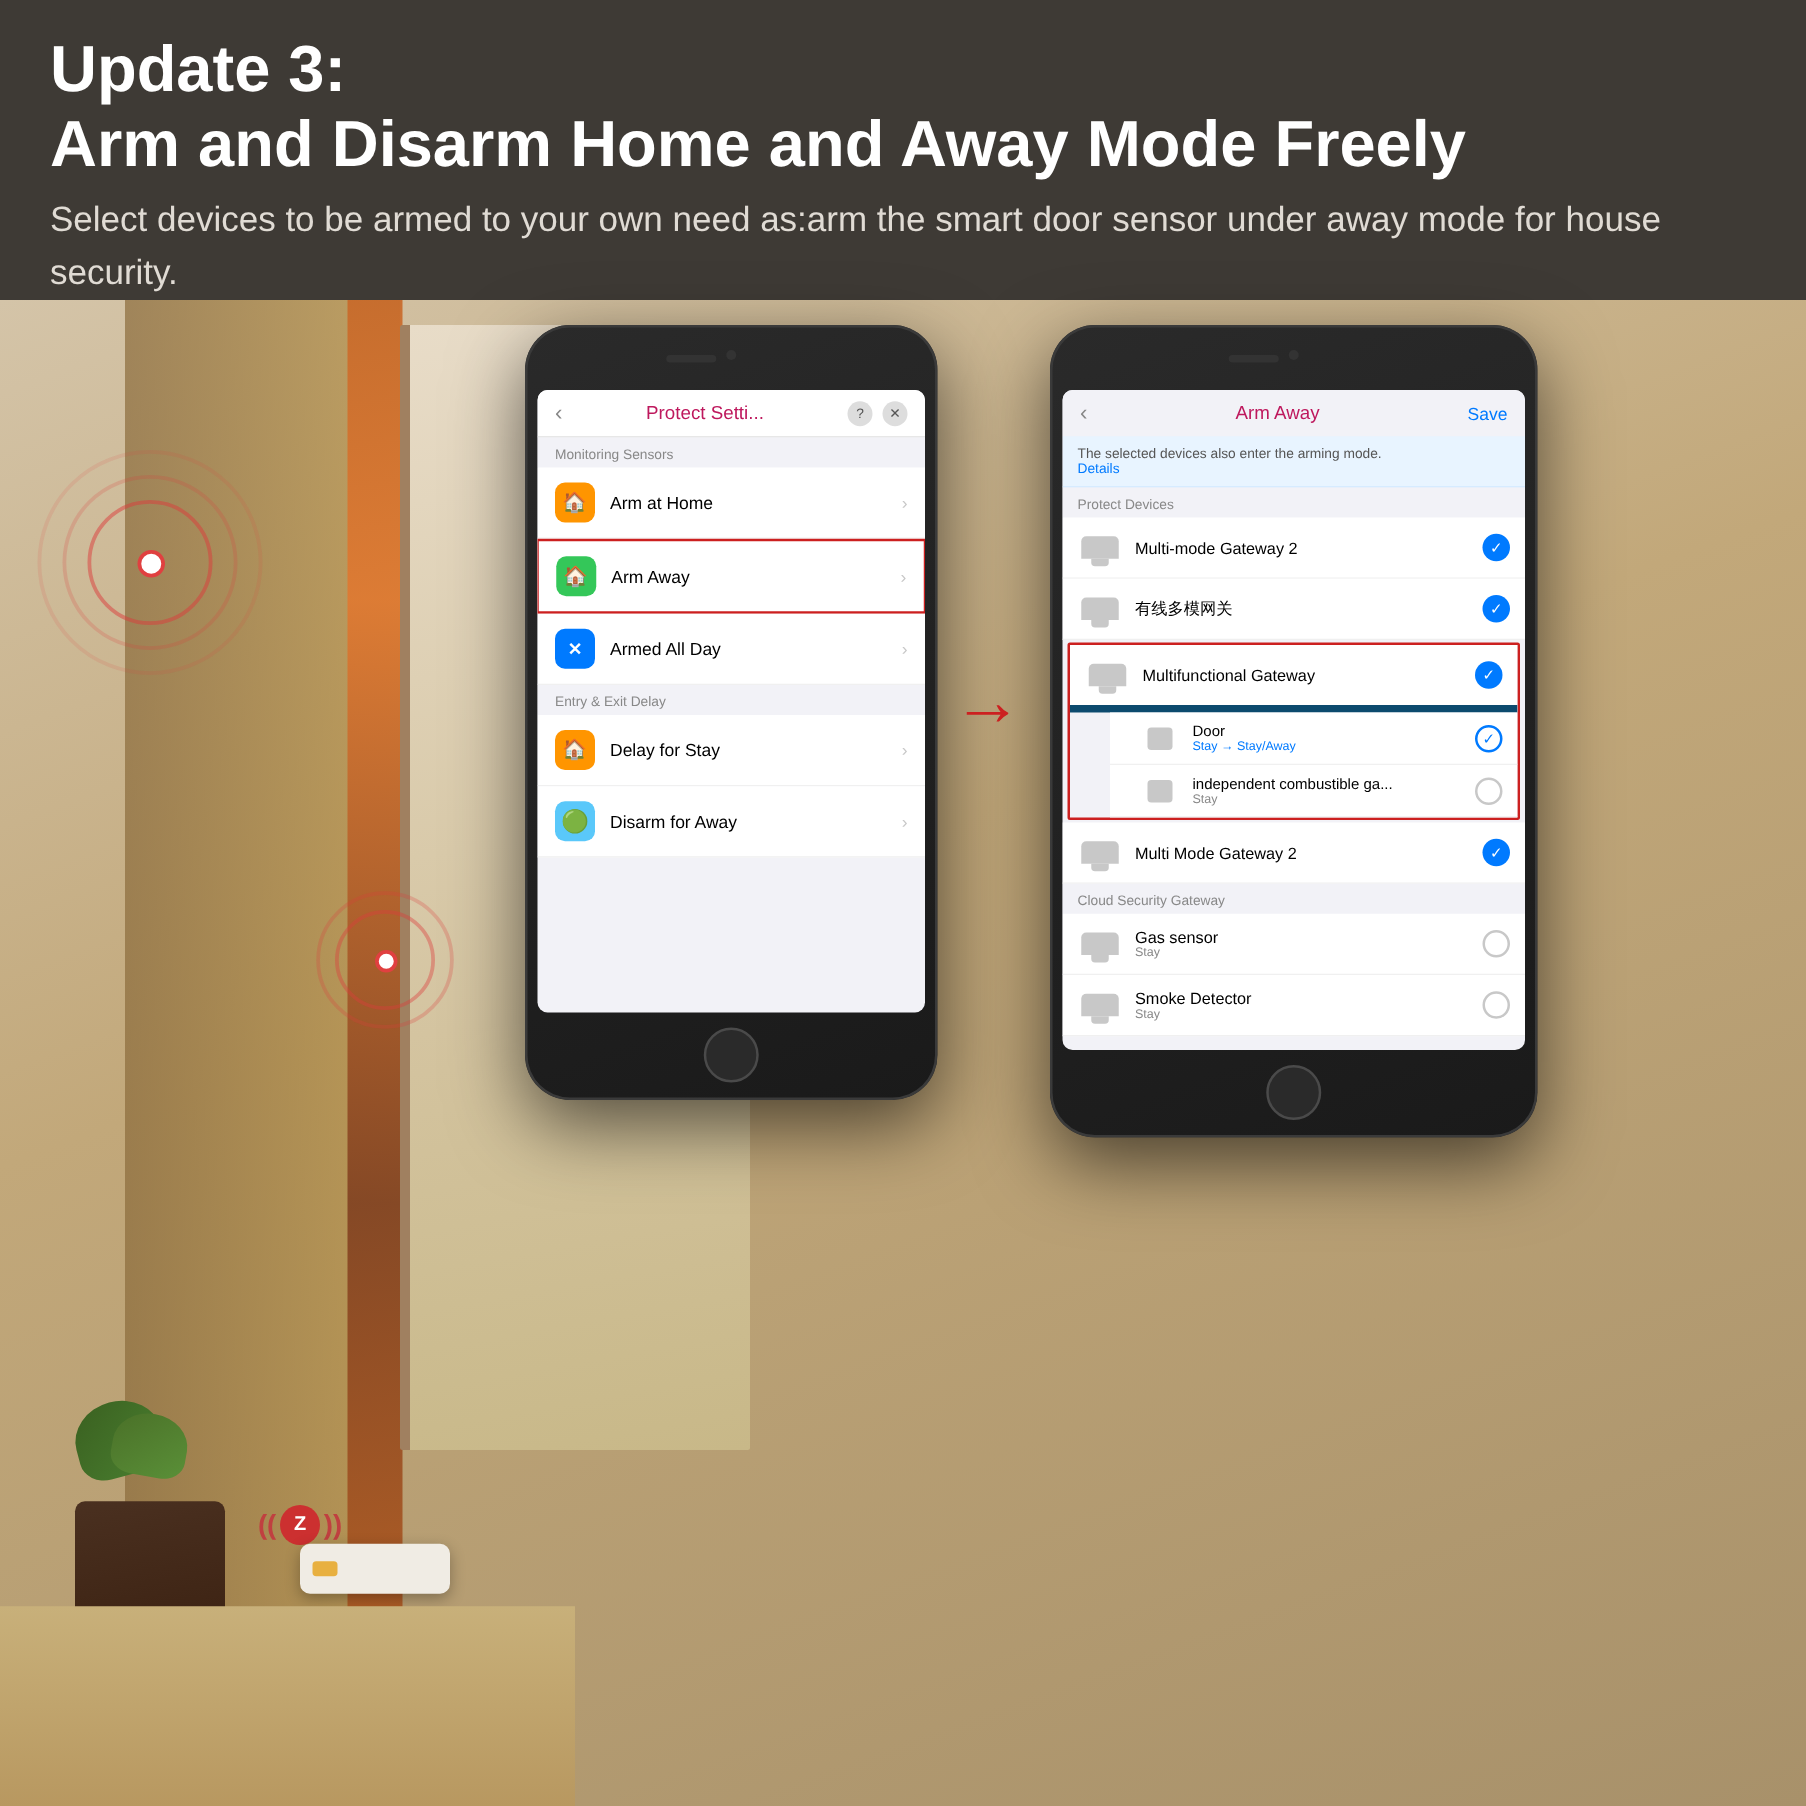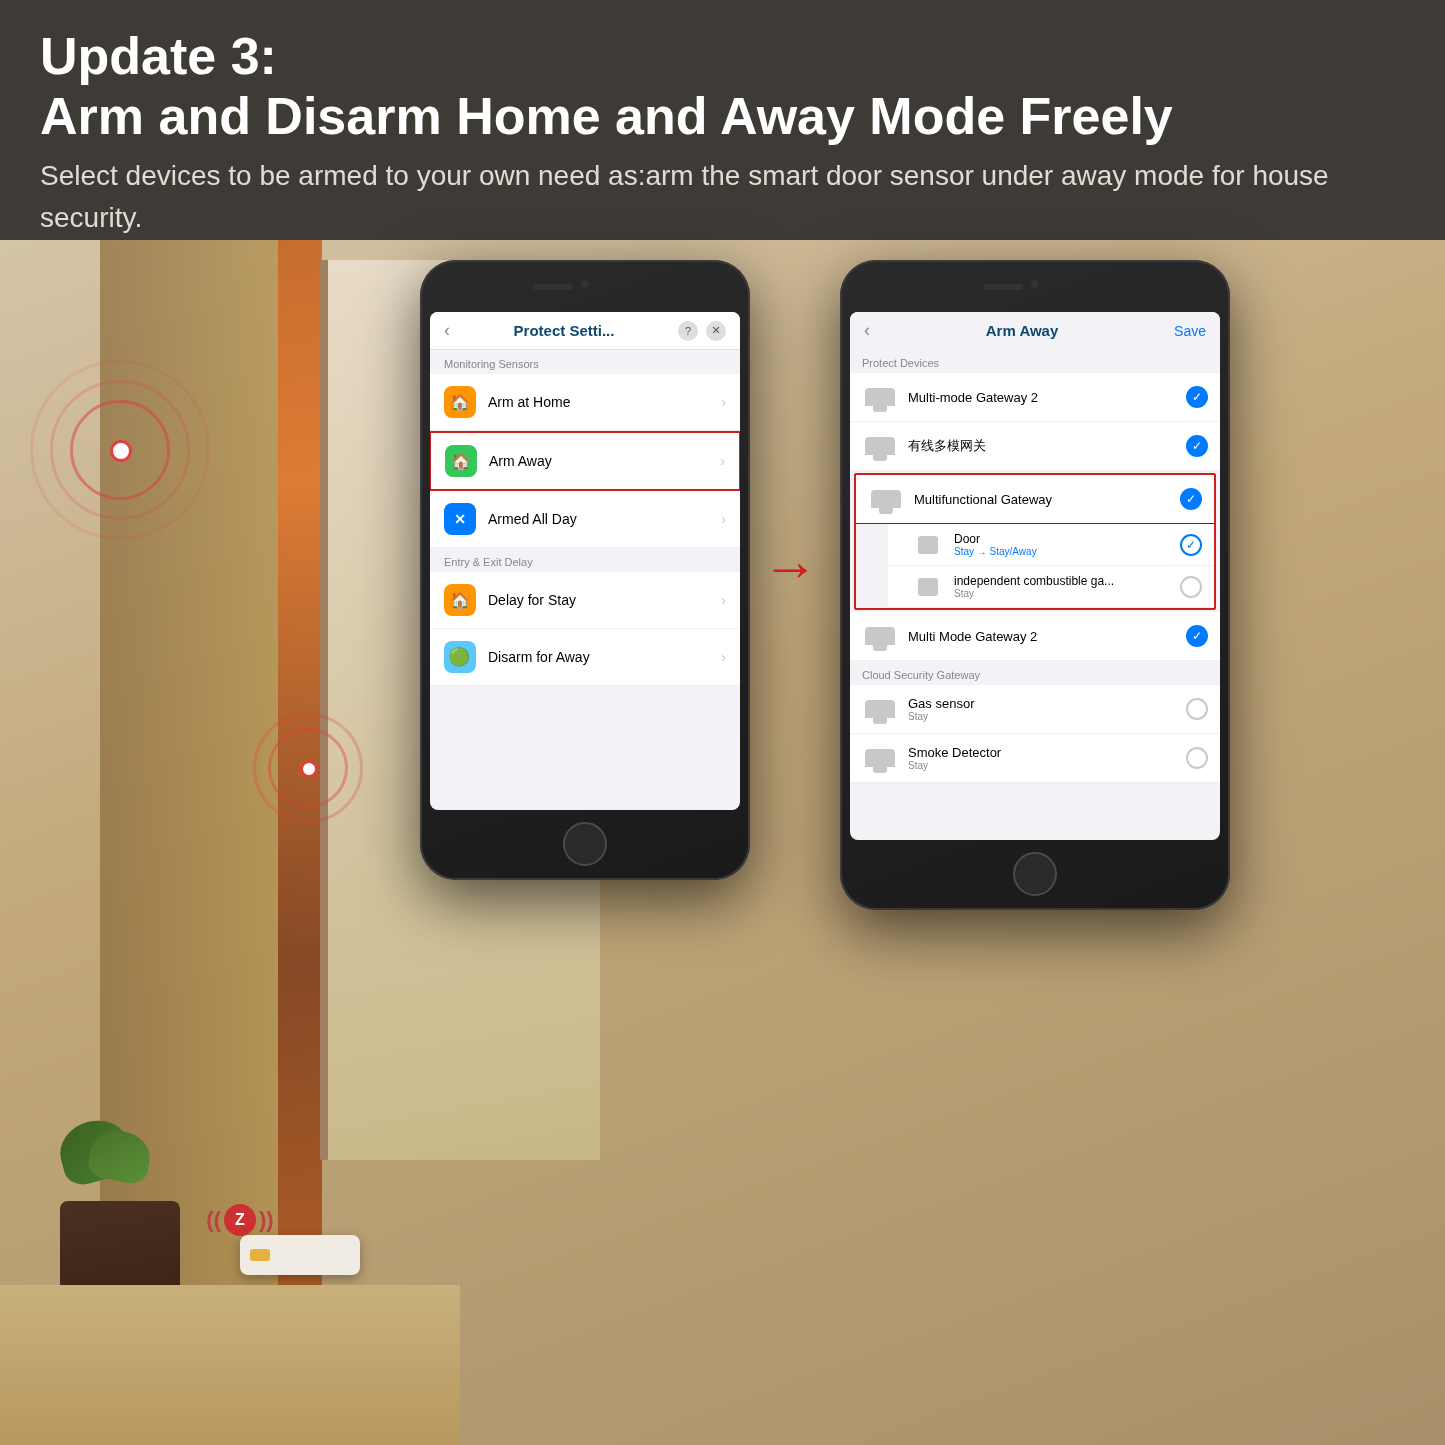--- a/index.html
+++ b/index.html
@@ -244,22 +244,22 @@
     .screen-header {
       background: #fff;
       padding: 8px 14px;
       display: flex;
       align-items: center;
       justify-content: space-between;
       border-bottom: 1px solid #e0e0e0;
     }
     .screen-title {
       font-size: 15px;
-      font-weight: 700;
-      color: #0c4a6e;
+      font-weight: 400;
+      color: #be185d;
     }
     .screen-back {
       font-size: 18px;
       color: #888;
     }
     .screen-icons {
       display: flex;
       gap: 8px;
     }
     .screen-icon {
@@ -547,41 +547,45 @@
     <div class="phone-camera"></div>
     <div class="phone-speaker"></div>
     <div class="phone-screen">
 
       <div class="screen-header-r">
         <span class="screen-back">‹</span>
         <span class="screen-title">Arm Away</span>
         <span class="save-btn">Save</span>
       </div>
 
+      <div class="notice-banner">
+        <span>The selected devices also enter the arming mode.</span>
+        <a class="notice-link">Details</a>
+      </div>
 
       <div class="device-section-label">Protect Devices</div>
 
       <div class="device-item">
         <div class="device-icon">
           <div class="router-icon"></div>
         </div>
         <span class="device-name">Multi-mode Gateway 2</span>
         <div class="check-circle">✓</div>
       </div>
 
       <div class="device-item">
         <div class="device-icon">
           <div class="router-icon"></div>
         </div>
         <span class="device-name">有线多模网关</span>
         <div class="check-circle">✓</div>
       </div>
 
       <div class="gateway-group">
-        <div class="device-item" style="border-bottom:1px solid #0c4a6e;">
+        <div class="device-item" style="border-bottom:6px solid #0c4a6e;">
           <div class="device-icon">
             <div class="router-icon"></div>
           </div>
           <span class="device-name">Multifunctional Gateway</span>
           <div class="check-circle">✓</div>
         </div>
 
         <div class="sub-device" style="border-bottom:1px solid #f0f0f0;">
           <div style="width:28px;height:22px;margin-right:8px;display:flex;align-items:center;">
             <div style="width:20px;height:18px;background:#c8c8c8;border-radius:3px;"></div>

